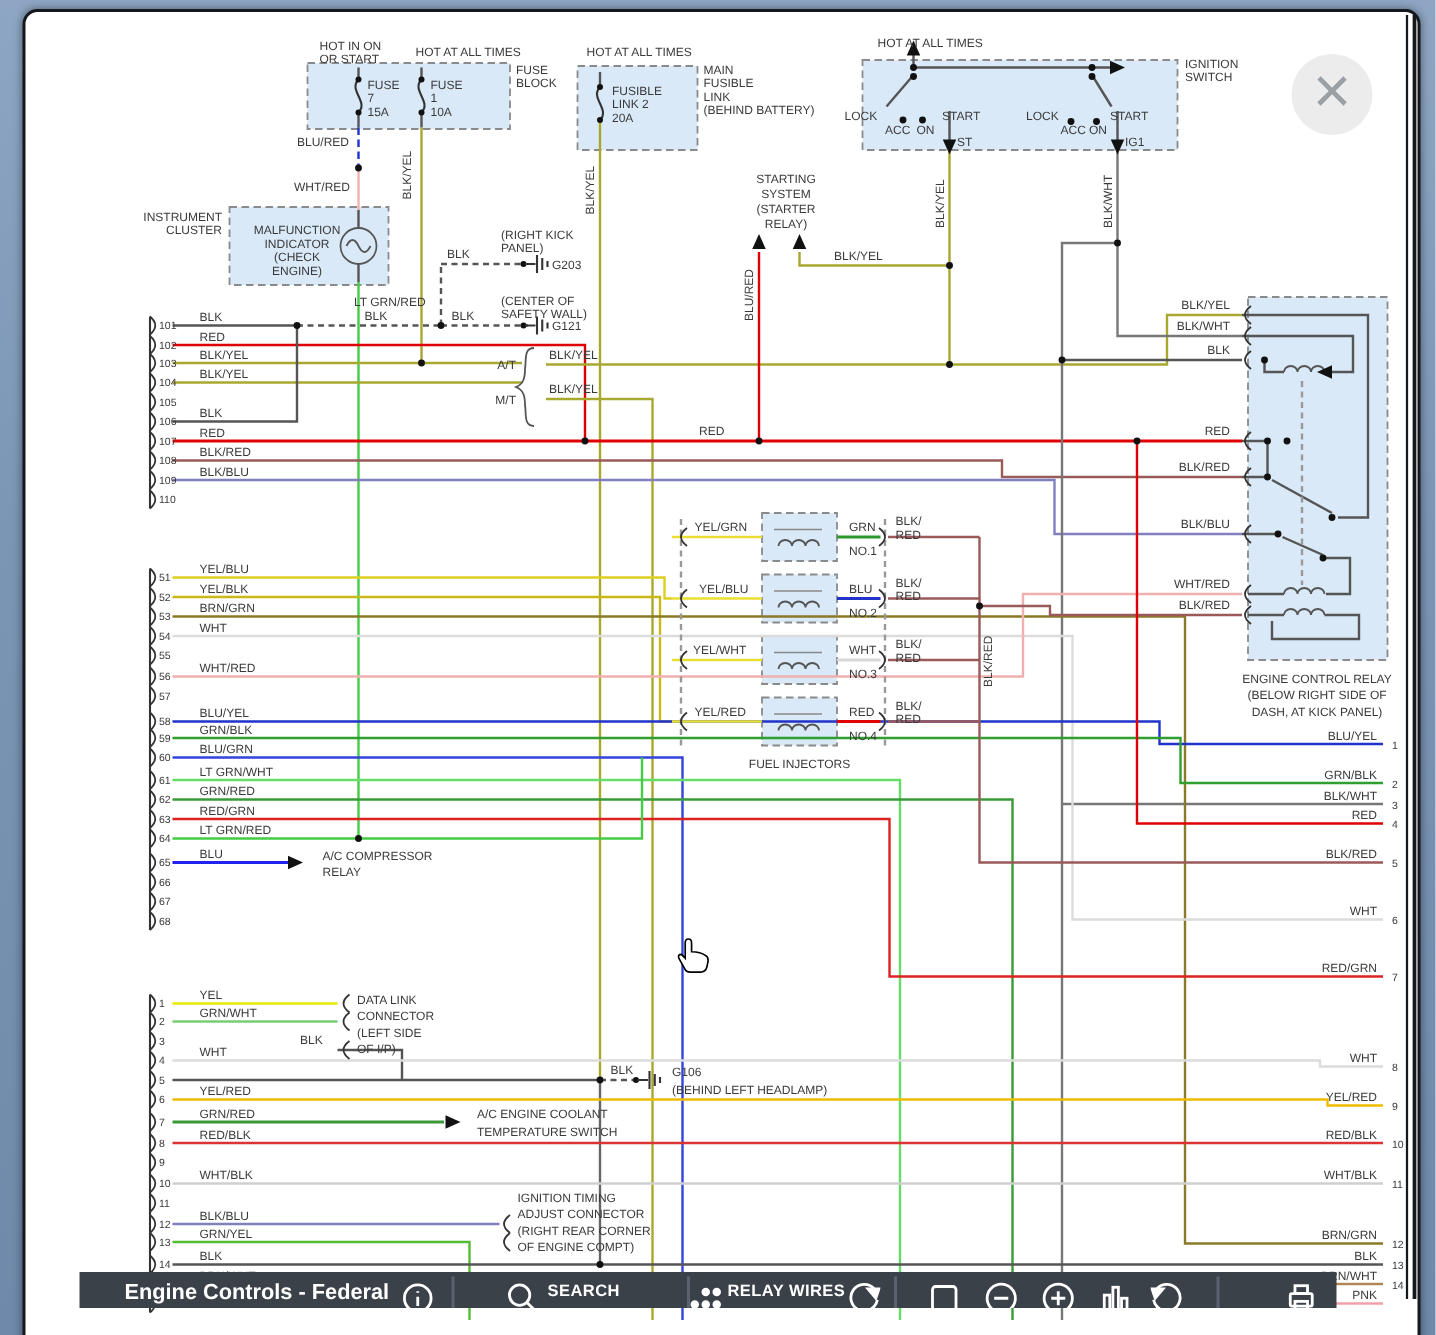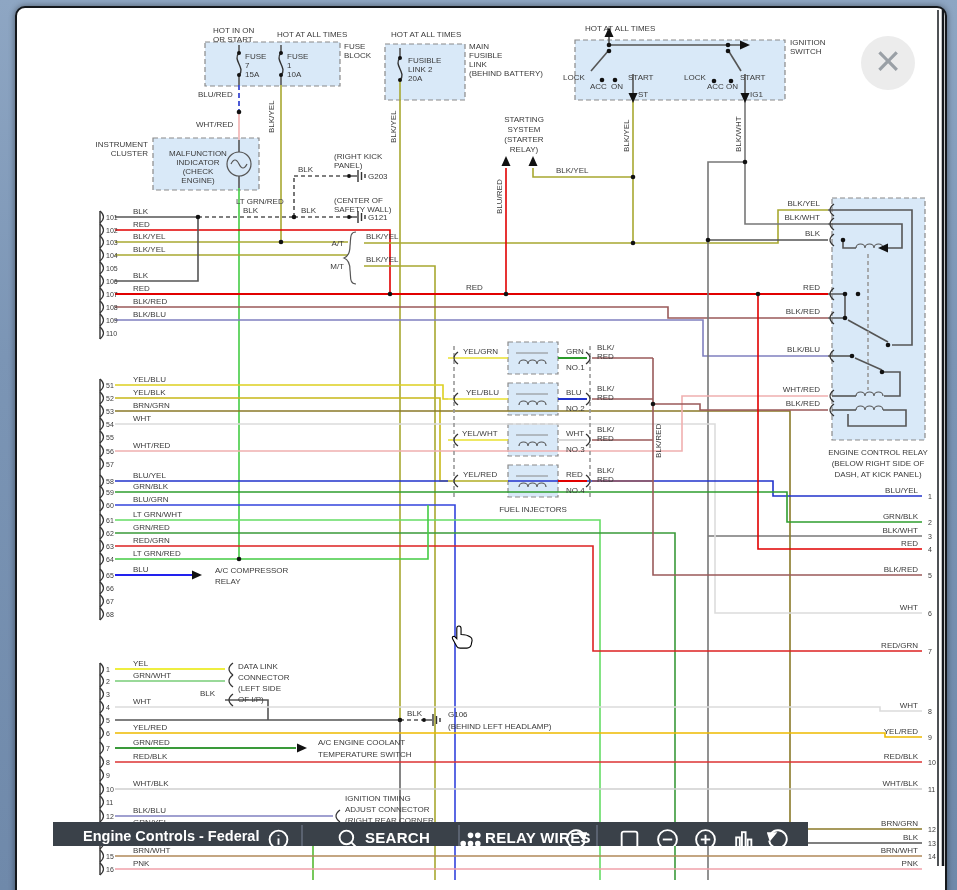--- a/index.html
+++ b/index.html
@@ -13,25 +13,25 @@
     background:#ffffff;border:2px solid #15181c;border-radius:10px;
     box-shadow:0 0 6px rgba(0,0,0,.45);
   }
   #diag{position:absolute;left:0;top:0;}
   #close-btn{
     position:absolute;left:861px;top:36px;width:54px;height:54px;border-radius:50%;
     background:#ececec;color:#9aa0a6;font-size:44px;line-height:50px;text-align:center;
     cursor:pointer;user-select:none;
   }
   #toolbar{
-    position:absolute;left:53px;top:822px;width:755px;height:24px;overflow:hidden;
+    position:absolute;left:53px;top:848px;width:838px;height:24px;overflow:hidden;
     background:#3a4149;color:#fff;
   }
   .titem{position:absolute;top:6px;}
-  .tlabel{position:absolute;top:7px;font-size:15px;font-weight:bold;letter-spacing:.3px;color:#fff;white-space:nowrap;}
+  .tlabel{position:absolute;top:7px;font-size:11px;font-weight:bold;letter-spacing:.3px;color:#fff;white-space:nowrap;}
   .tdivider{position:absolute;top:3px;width:2px;height:40px;background:#5a6270;}
   #tb-title{position:absolute;left:30px;top:6px;font-size:14.5px;font-weight:bold;color:#fff;white-space:nowrap;}
   svg text{fill:#3a3a3a;}
 </style>
 </head>
 <body>
 
 <div id="modal"></div>
 
 <svg id="diag" width="957" height="890" viewBox="0 0 957 890">

